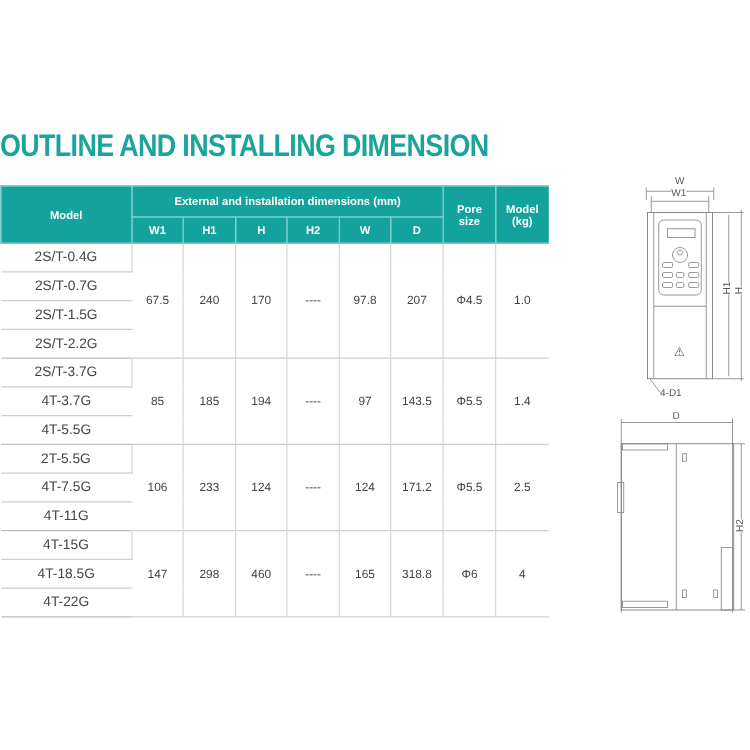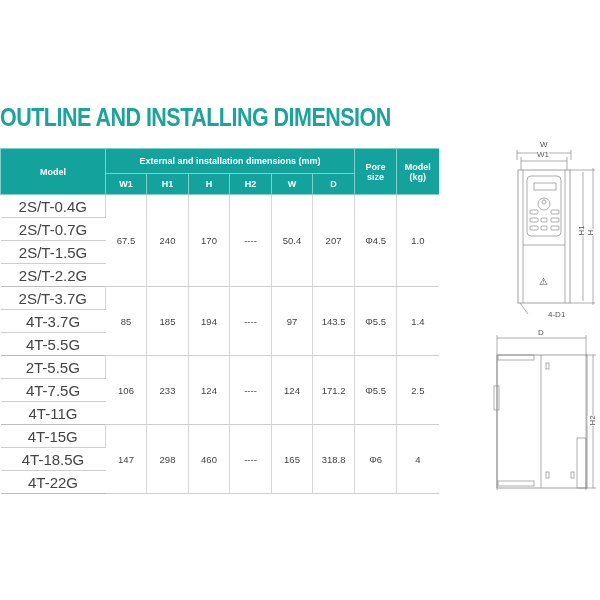--- a/index.html
+++ b/index.html
@@ -3,21 +3,21 @@
 <meta charset="utf-8">
 <style>
   html, body { margin:0; padding:0; background:#ffffff; }
   body { width:600px; height:600px; position:relative; overflow:hidden; font-family:"Liberation Sans", sans-serif; }
   .title { position:absolute; left:0; top:103px; font-family:"Liberation Sans", sans-serif; font-weight:bold; font-size:25px; color:#1aa49b; letter-spacing:-0.6px; white-space:nowrap; transform:scaleX(0.86); transform-origin:left top; }
   table.dim { position:absolute; left:0; top:148px; border-collapse:collapse; table-layout:fixed; width:438px; font-size:9.5px; color:#444; }
   table.dim th { background:#13a39c; color:#ffffff; font-weight:bold; font-size:9px; border:1px solid #7fd0cb; padding:0; text-align:center; vertical-align:middle; }
   table.dim th.top { height:24px; }
   table.dim th.sub { height:20px; }
   table.dim td { border-right:1px solid #d8d8d8; border-bottom:1px solid #cfcfcf; text-align:center; vertical-align:middle; padding:0; height:22px; }
-  table.dim td.model { font-size:15px; border-right:1px solid #d8d8d8; }
+  table.dim td.model { font-size:11px; border-right:1px solid #d8d8d8; }
   table.dim tr.grp-end td { border-bottom:1px solid #bdbdbd; }
   table.dim td:last-child, table.dim th:last-child { border-right:none; }
   .diag { position:absolute; left:0; top:0; }
 </style>
 </head>
 <body>
 
 <div class="title">OUTLINE AND INSTALLING DIMENSION</div>
 
 <table class="dim">
@@ -49,21 +49,21 @@
     </tr>
   </thead>
   <tbody>
 
     <tr>
       <td class="model">2S/T-0.4G</td>
       <td rowspan="4">67.5</td>
       <td rowspan="4">240</td>
       <td rowspan="4">170</td>
       <td rowspan="4">----</td>
-      <td rowspan="4">50.4</td>
+      <td rowspan="4">97.8</td>
       <td rowspan="4">207</td>
       <td rowspan="4">Φ4.5</td>
       <td rowspan="4">1.0</td>
     </tr>
     <tr>
         <td class="model">2S/T-0.7G</td>
       </tr>
     <tr>
         <td class="model">2S/T-1.5G</td>
       </tr>
@@ -179,16 +179,16 @@
     <line x1="586" y1="488" x2="596" y2="488"></line>
 
     <line x1="520" y1="303" x2="528" y2="314"></line>
   </g>
 </svg>
 
 <div style="position:absolute;left:540px;top:140px;font-size:8px;color:#555;">W</div>
 <div style="position:absolute;left:537px;top:150px;font-size:8px;color:#555;background:#fff;">W1</div>
 <div style="position:absolute;left:576px;top:226px;font-size:8px;color:#555;transform:rotate(-90deg);background:#fff;">H1</div>
 <div style="position:absolute;left:588px;top:228px;font-size:8px;color:#555;transform:rotate(-90deg);background:#fff;">H</div>
-<div style="position:absolute;left:528px;top:310px;font-size:8px;color:#555;margin-left:20px;">4-D1</div>
+<div style="position:absolute;left:528px;top:310px;font-size:8px;color:#555;">4-D1</div>
 <div style="position:absolute;left:539px;top:276px;font-size:10px;color:#555;">⚠</div>
 <div style="position:absolute;left:538px;top:328px;font-size:8px;color:#555;">D</div>
 <div style="position:absolute;left:587px;top:416px;font-size:8px;color:#555;transform:rotate(-90deg);background:#fff;">H2</div>
 
 </body></html>

